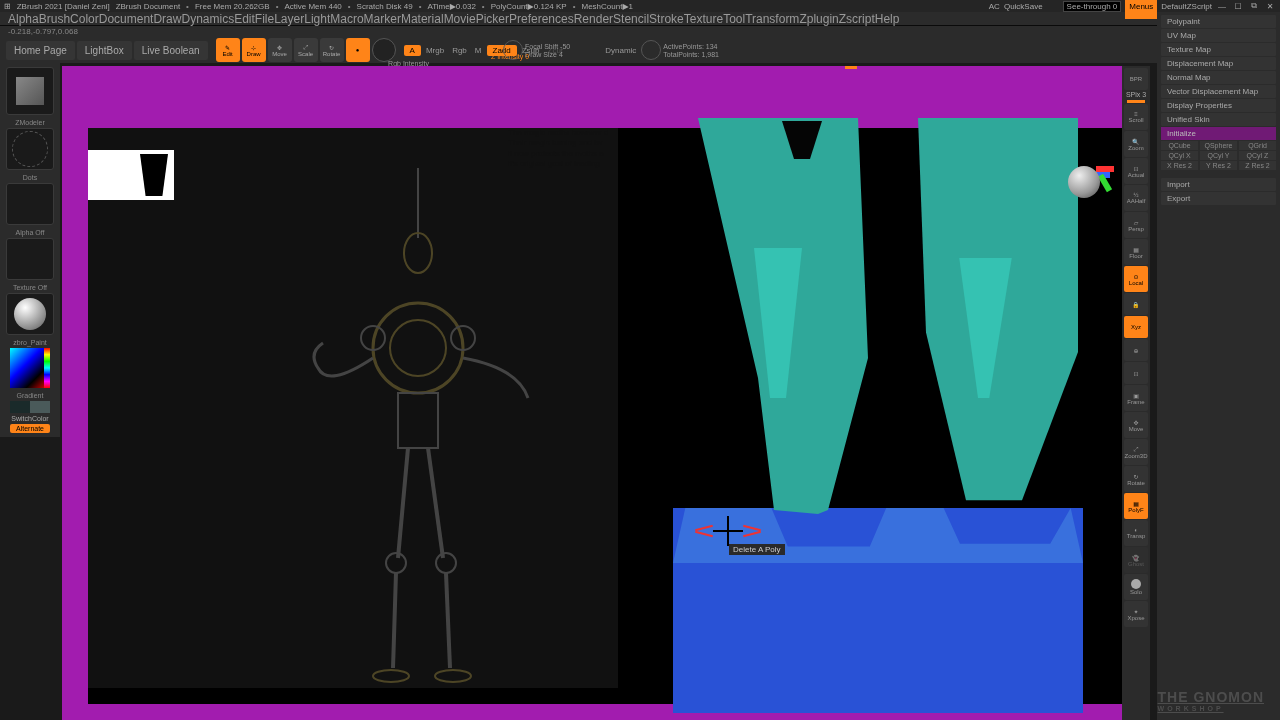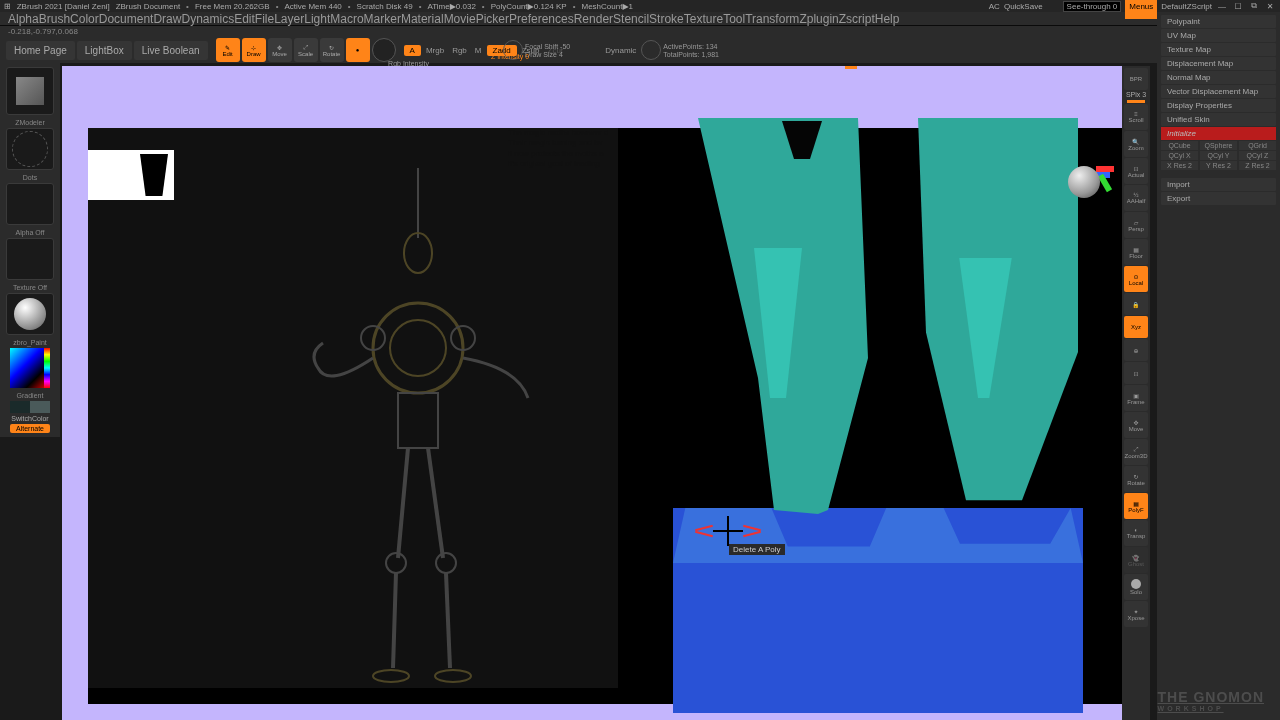--- a/index.html
+++ b/index.html
@@ -40,21 +40,21 @@
 .swatch-row { display: flex; width: 40px; height: 12px; }
 .swatch-row div { flex: 1; }
 .switch-txt { font-size: 7px; color: #aaa; }
 .alternate-btn { background: #ff8418; color: #000; padding: 1px 6px; font-size: 7px; border-radius: 2px; }
 
 .sub-tools { position: absolute; left: 64px; top: 70px; display: flex; gap: 4px; }
 .sub-tool { width: 42px; height: 42px; background: #1e1e1e; border: 1px solid #3a3a3a; display: flex; align-items: center; justify-content: center; }
 .sub-cube { width: 28px; height: 28px; background: linear-gradient(135deg, #ccc, #999); }
 .sub-label { position: absolute; top: 44px; left: 48px; font-size: 7px; color: #aaa; }
 
-.canvas { position: absolute; left: 62px; top: 66px; right: 130px; bottom: 0; background: #c4b5fd; overflow: hidden; padding-left: 29px; }
+.canvas { position: absolute; left: 62px; top: 66px; right: 130px; bottom: 0; background: #a21caf; overflow: hidden; padding-left: 29px; }
 .marker-bar { position: absolute; top: 0; left: 0; right: 0; height: 4px; }
 .marker { position: absolute; top: 0; width: 12px; height: 3px; background: #ff8418; }
 .viewport { position: absolute; left: 26px; top: 62px; right: 26px; bottom: 16px; background: #000; }
 
 .ref-overlay { position: absolute; left: 0; top: 0; width: 530px; height: 560px; background: rgba(50,50,50,0.35); }
 .ref-thumb { position: absolute; left: 0; top: 22px; width: 86px; height: 50px; background: #fff; }
 .ref-thumb::after { content: ""; position: absolute; right: 6px; top: 4px; width: 28px; height: 42px; background: #000; clip-path: polygon(0 0, 100% 0, 80% 100%, 20% 100%); }
 .ref-text { position: absolute; left: 420px; top: 0; width: 200px; font-size: 8px; color: #111; line-height: 1.3; }
 
 .robot { position: absolute; left: 180px; top: 40px; width: 300px; height: 520px; opacity: 0.5; }
@@ -91,21 +91,21 @@
 
 .right-shelf { position: absolute; right: 130px; top: 66px; width: 28px; bottom: 0; background: #2b2b2b; display: flex; flex-direction: column; align-items: center; gap: 1px; padding-top: 2px; }
 .rs-btn { width: 24px; height: 22px; background: #333; border-radius: 2px; display: flex; flex-direction: column; align-items: center; justify-content: center; font-size: 6px; color: #999; }
 .rs-btn.tall { height: 26px; }
 .rs-btn.orange { background: #ff8418; color: #000; }
 .rs-btn .dot { width: 10px; height: 10px; background: #aaa; border-radius: 50%; }
 .spix-mark { width: 18px; height: 3px; background: #ff8418; margin-top: 1px; }
 
 .right-panel { position: absolute; right: 0; top: 12px; width: 123px; bottom: 0; background: #2b2b2b; padding: 3px 4px; display: flex; flex-direction: column; gap: 1px; font-size: 8px; }
 .rp-item { background: #333; padding: 2px 6px; color: #aaa; border-radius: 1px; }
-.rp-head { background: #b91c1c; padding: 2px 6px; color: #bbb; font-style: italic; }
+.rp-head { background: #701a75; padding: 2px 6px; color: #bbb; }
 .rp-row { display: flex; gap: 2px; }
 .rp-row .cell { flex: 1; background: #333; padding: 1px 3px; font-size: 7px; text-align: center; }
 
 .watermark { position: absolute; right: 16px; bottom: 8px; font-size: 14px; color: rgba(180,180,180,0.25); font-weight: bold; letter-spacing: 1px; text-decoration: underline; }
 .watermark small { display: block; font-size: 7px; letter-spacing: 3px; }
 </style>
 </head>
 <body>
 
 <div class="titlebar">

